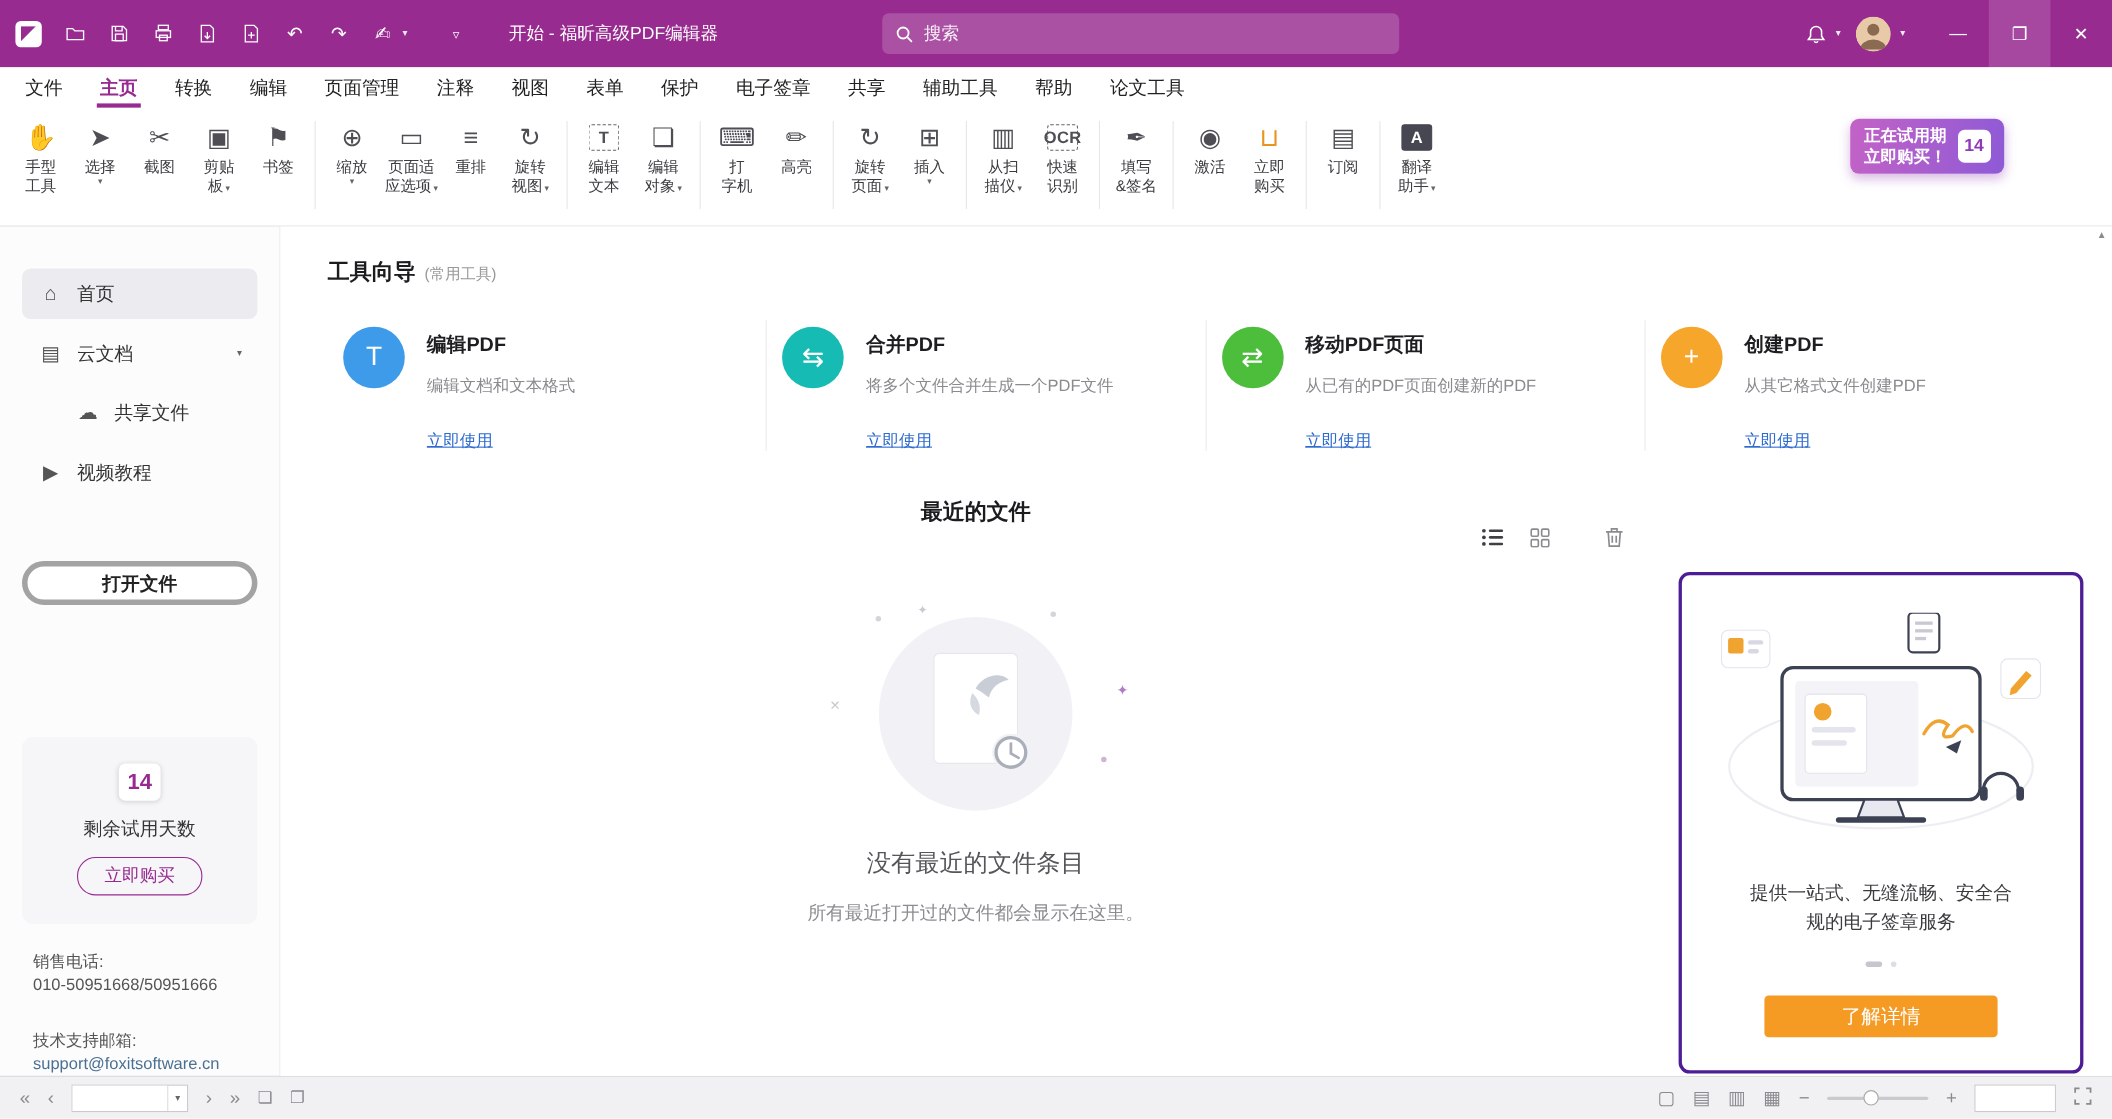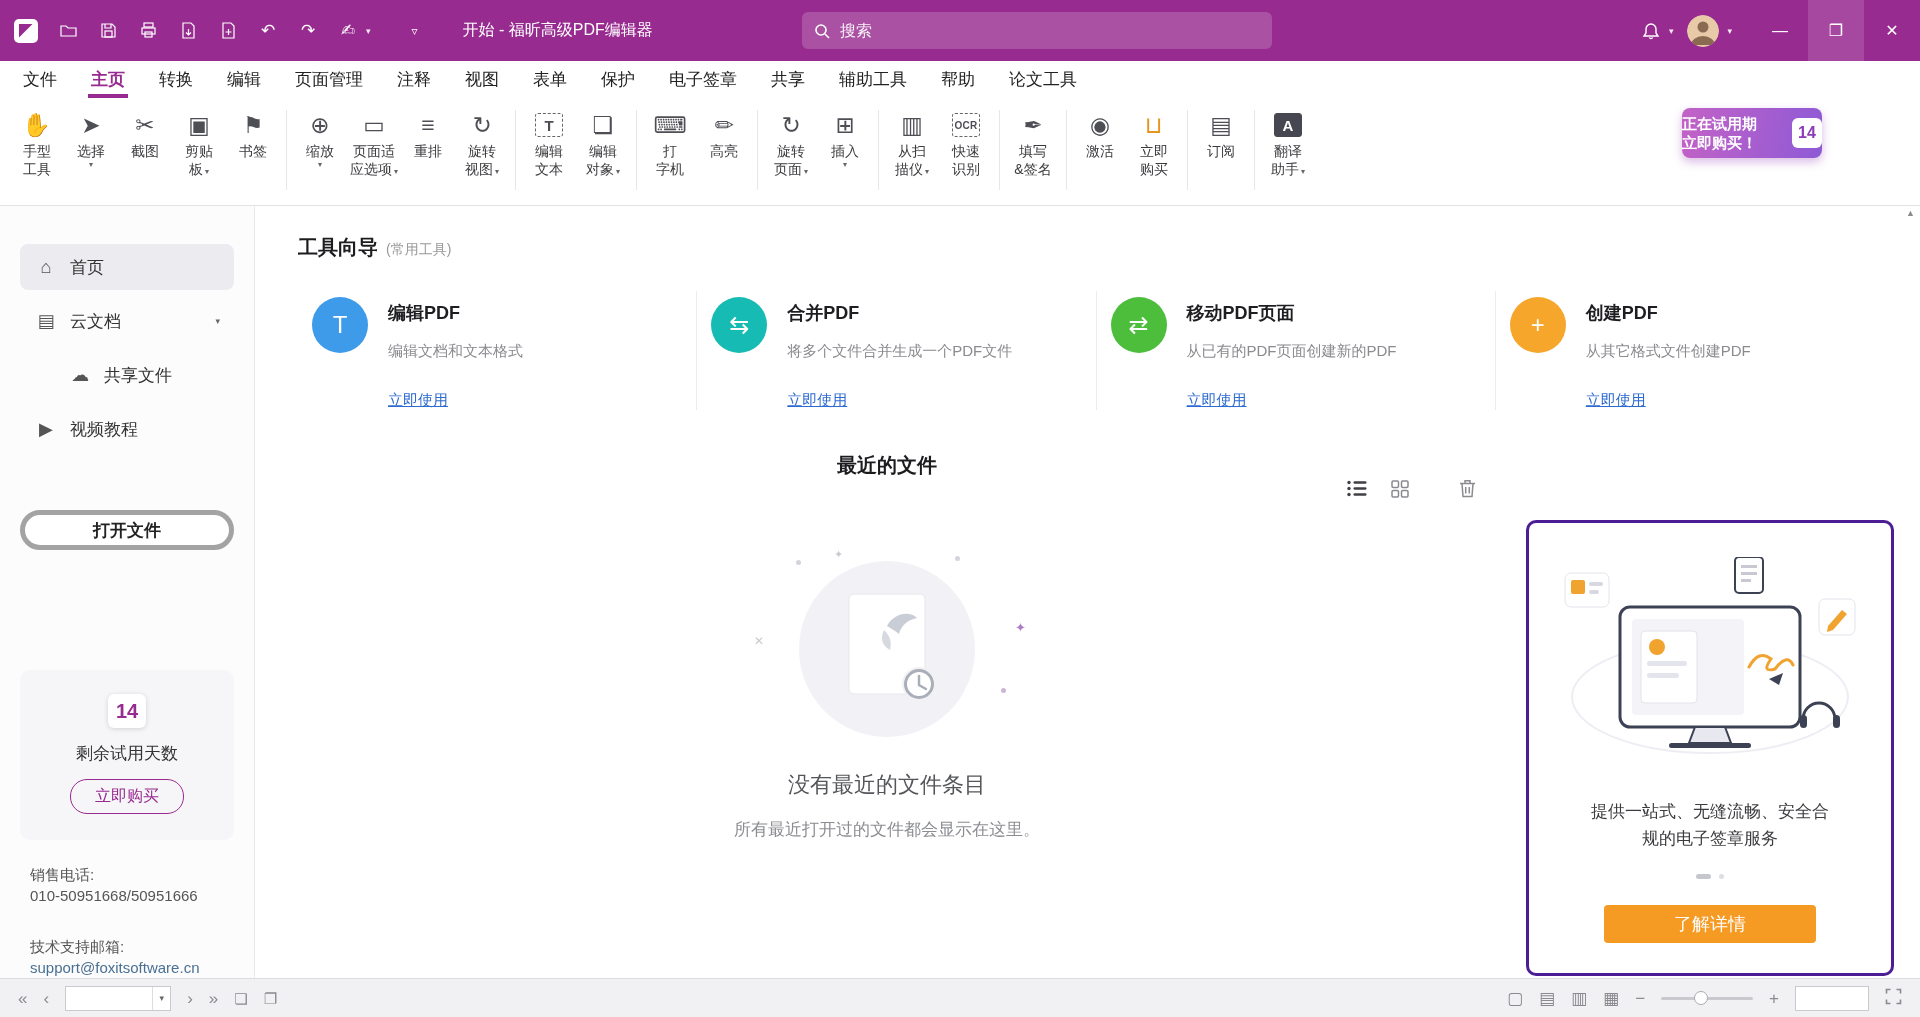--- a/index.html
+++ b/index.html
@@ -38,30 +38,30 @@
   .menu-item { padding:0 17px; font-size:17px; color:#222; display:flex; align-items:center; position:relative; cursor:default; white-space:nowrap; }
   .menu-item.active { color:#982B90; font-weight:bold; }
   .menu-item.active::after { content:""; position:absolute; left:14px; right:14px; bottom:0; height:4px; background:#982B90; }
 
   
   .ribbon { height:108px; flex:0 0 108px; background:#fff; border-bottom:1px solid #E3E3E6; display:flex; align-items:flex-start; padding:8px 10px 0 10px; position:relative; }
   .ribbon-buttons { display:flex; align-items:flex-start; }
   .rbtn { display:flex; flex-direction:column; align-items:center; min-width:54px; padding:2px 3px; cursor:default; }
   .ricon { height:34px; display:flex; align-items:center; justify-content:center; font-size:23px; color:#4E4E55; }
   .rbtn.boxed .ricon { height:24px; width:28px; border:1.5px dashed #666; border-radius:3px; font-size:15px; font-weight:bold; margin:5px 0; }
-  .rbtn.ocr .ricon { font-size:10px; letter-spacing:.3px; }
+  .rbtn.ocr .ricon { font-size:15px; letter-spacing:.3px; }
   .rbtn.solid .ricon { background:#474752; border:1.5px solid #474752; color:#fff; }
   .rbtn.orange .ricon { color:#E8951F; }
   .rline { font-size:14px; line-height:18px; color:#3C3C40; text-align:center; white-space:nowrap; }
   .rcaret { font-size:8px; color:#666; margin-left:2px; }
   .rcaret-row { font-size:8px; color:#666; line-height:10px; }
   .rsep { width:1px; height:80px; background:#E7E7EA; margin:4px 6px 0; }
   .trial-badge { position:absolute; right:98px; top:10px; width:140px; height:50px; border-radius:8px;
     background:linear-gradient(100deg,#C362C6,#8E5AD6); box-shadow:0 4px 10px rgba(150,60,180,.35);
-    display:flex; align-items:center; justify-content:space-between; gap:10px; color:#fff; cursor:pointer; }
+    display:flex; align-items:center; justify-content:center; gap:10px; color:#fff; cursor:pointer; }
   .trial-badge-text { font-size:15px; font-weight:bold; line-height:19px; text-align:center; }
   .trial-badge-days { width:30px; height:30px; background:#fff; border-radius:6px; color:#8F3BB8; font-weight:bold; font-size:16px; display:flex; align-items:center; justify-content:center; }
 
   
   .body { flex:1; display:flex; min-height:0; }
   .sidebar { width:255px; flex:0 0 255px; border-right:1px solid #E9E9EC; background:#FCFCFD; display:flex; flex-direction:column; }
   .side-items { margin-top:38px; }
   .side-item { height:46px; display:flex; align-items:center; gap:12px; padding:0 14px; margin:0 20px 8px; border-radius:8px; font-size:17px; color:#333; cursor:pointer; }
   .side-item.active { background:#ECECF0; }
   .side-item.indent { padding-left:48px; }

